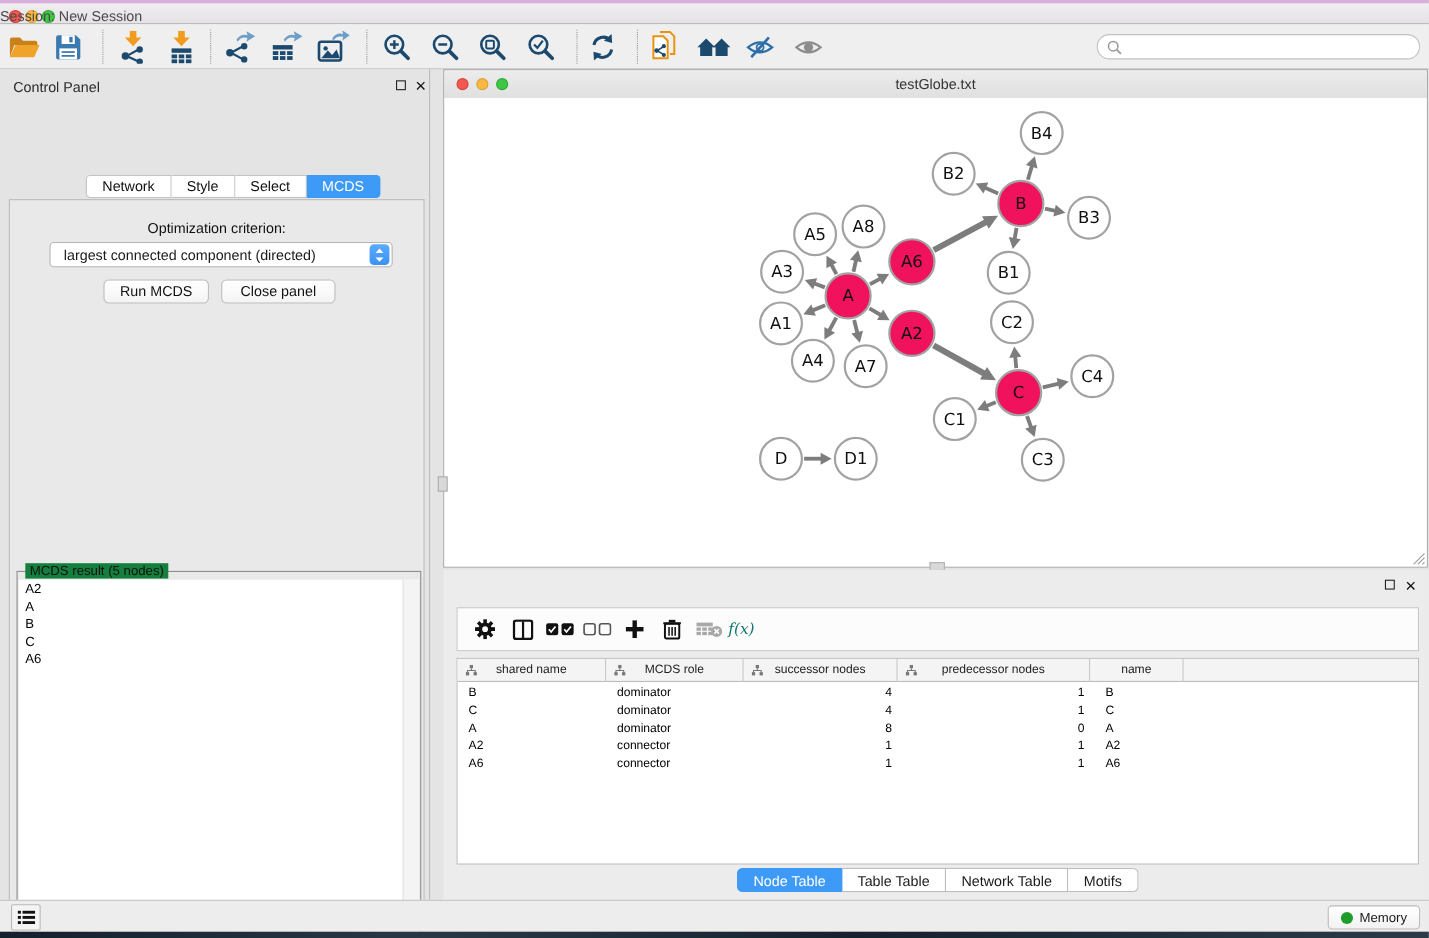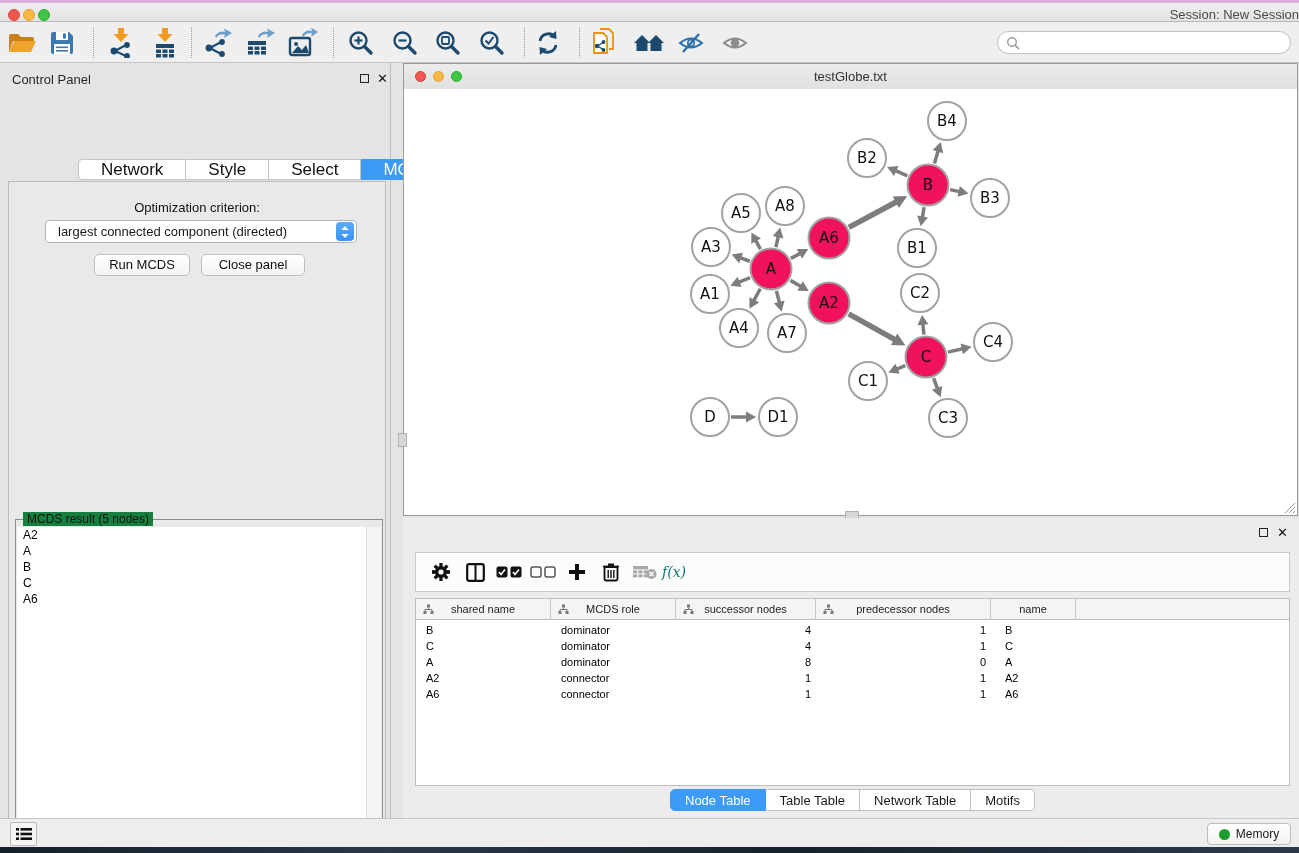--- a/index.html
+++ b/index.html
@@ -2,40 +2,40 @@
 <html><head>
 <meta charset="utf-8">
 <style>
   * { margin:0; padding:0; box-sizing:border-box; }
   html,body { width:1299px; height:853px; overflow:hidden; }
   body { font-family:"Liberation Sans","DejaVu Sans",sans-serif; background:#e4e4e4; position:relative; font-size:13px; color:#1a1a1a; }
   .abs { position:absolute; }
 
   
   .titlebar { left:0; top:0; width:1299px; height:22px; background:linear-gradient(#f0eef0,#e4e2e4); border-top:3px solid #d9aeda; border-bottom:1px solid #b8b6b8; }
-  .titlebar .title { position:absolute; left:0; right:0; top:4px; text-align:right; color:#4a4a4a; font-size:13px; }
+  .titlebar .title { position:absolute; left:0; right:0; top:4px; text-align:left; color:#4a4a4a; font-size:13px; }
   .tl-dot { position:absolute; top:6px; width:12px; height:12px; border-radius:50%; }
   .tl-red { background:#f25750; border:1px solid #d8433c; }
   .tl-yellow { background:#f7b844; border:1px solid #dfa133; }
   .tl-green { background:#3ec644; border:1px solid #2fa935; }
 
   
   .toolbar { left:0; top:22px; width:1299px; height:41px; background:#efefef; border-bottom:1px solid #c6c6c6; }
   .tb-btn { position:absolute; top:3px; width:36px; height:36px; display:flex; align-items:center; justify-content:center; cursor:default; }
   .tb-sep { position:absolute; top:5px; width:0; height:31px; border-left:1px dotted #9a9a9a; }
   .searchbox { position:absolute; left:997px; top:9px; width:294px; height:23px; background:#fff; border:1px solid #c2c2c2; border-radius:12px; display:flex; align-items:center; padding-left:8px; }
   .searchbox input { border:none; outline:none; background:transparent; width:250px; font-size:12px; font-family:"Liberation Sans",sans-serif; }
 
   
   .control-panel { left:0; top:63px; width:391px; height:755px; background:#e4e4e4; border-right:1px solid #bdbdbd; }
   .panel-title { position:absolute; font-size:13px; color:#2a2a2a; }
   .panel-icn { position:absolute; font-size:11px; color:#111; cursor:default; }
   .float-sq { width:9px; height:9px; border:1.5px solid #222; display:inline-block; }
   .cp-tabs { position:absolute; left:78px; top:96px; height:21px; display:flex; }
-  .cp-tab { background:#fff; border:1px solid #c3c3c3; border-left:none; padding:2px 22px; font-size:17px; line-height:16px; color:#111; cursor:default; }
+  .cp-tab { background:#fff; border:1px solid #c3c3c3; border-left:none; padding:2px 14px; font-size:13px; line-height:16px; color:#111; cursor:default; }
   .cp-tab:first-child { border-left:1px solid #c3c3c3; border-radius:4px 0 0 4px; }
   .cp-tab:last-child { border-radius:0 4px 4px 0; }
   .cp-tab.active { background:#3e9af7; border-color:#3e9af7; color:#fff; }
   .cp-content { position:absolute; left:8px; top:118px; width:378px; height:688px; background:#e9e9e9; border:1px solid #bcbcbc; }
   .opt-label { position:absolute; left:0; width:100%; top:18px; text-align:center; font-size:13px; color:#111; }
   .dropdown { position:absolute; left:36px; top:38px; width:312px; height:23px; background:#fff; border:1px solid #b5b5b5; border-radius:4px; display:flex; align-items:center; cursor:default; }
   .dropdown .dd-text { padding-left:12px; font-size:13px; flex:1; white-space:nowrap; }
   .dd-stepper { width:18px; height:19px; margin-right:2px; background:linear-gradient(#5aabf9,#3b92f5); border-radius:4px; display:flex; flex-direction:column; align-items:center; justify-content:center; }
   .dd-stepper svg { display:block; }
   .btn { position:absolute; height:22px; background:linear-gradient(#ffffff,#f4f4f4); border:1px solid #bfbfbf; border-radius:5px; font-size:13px; color:#111; text-align:center; line-height:20px; cursor:default; }

